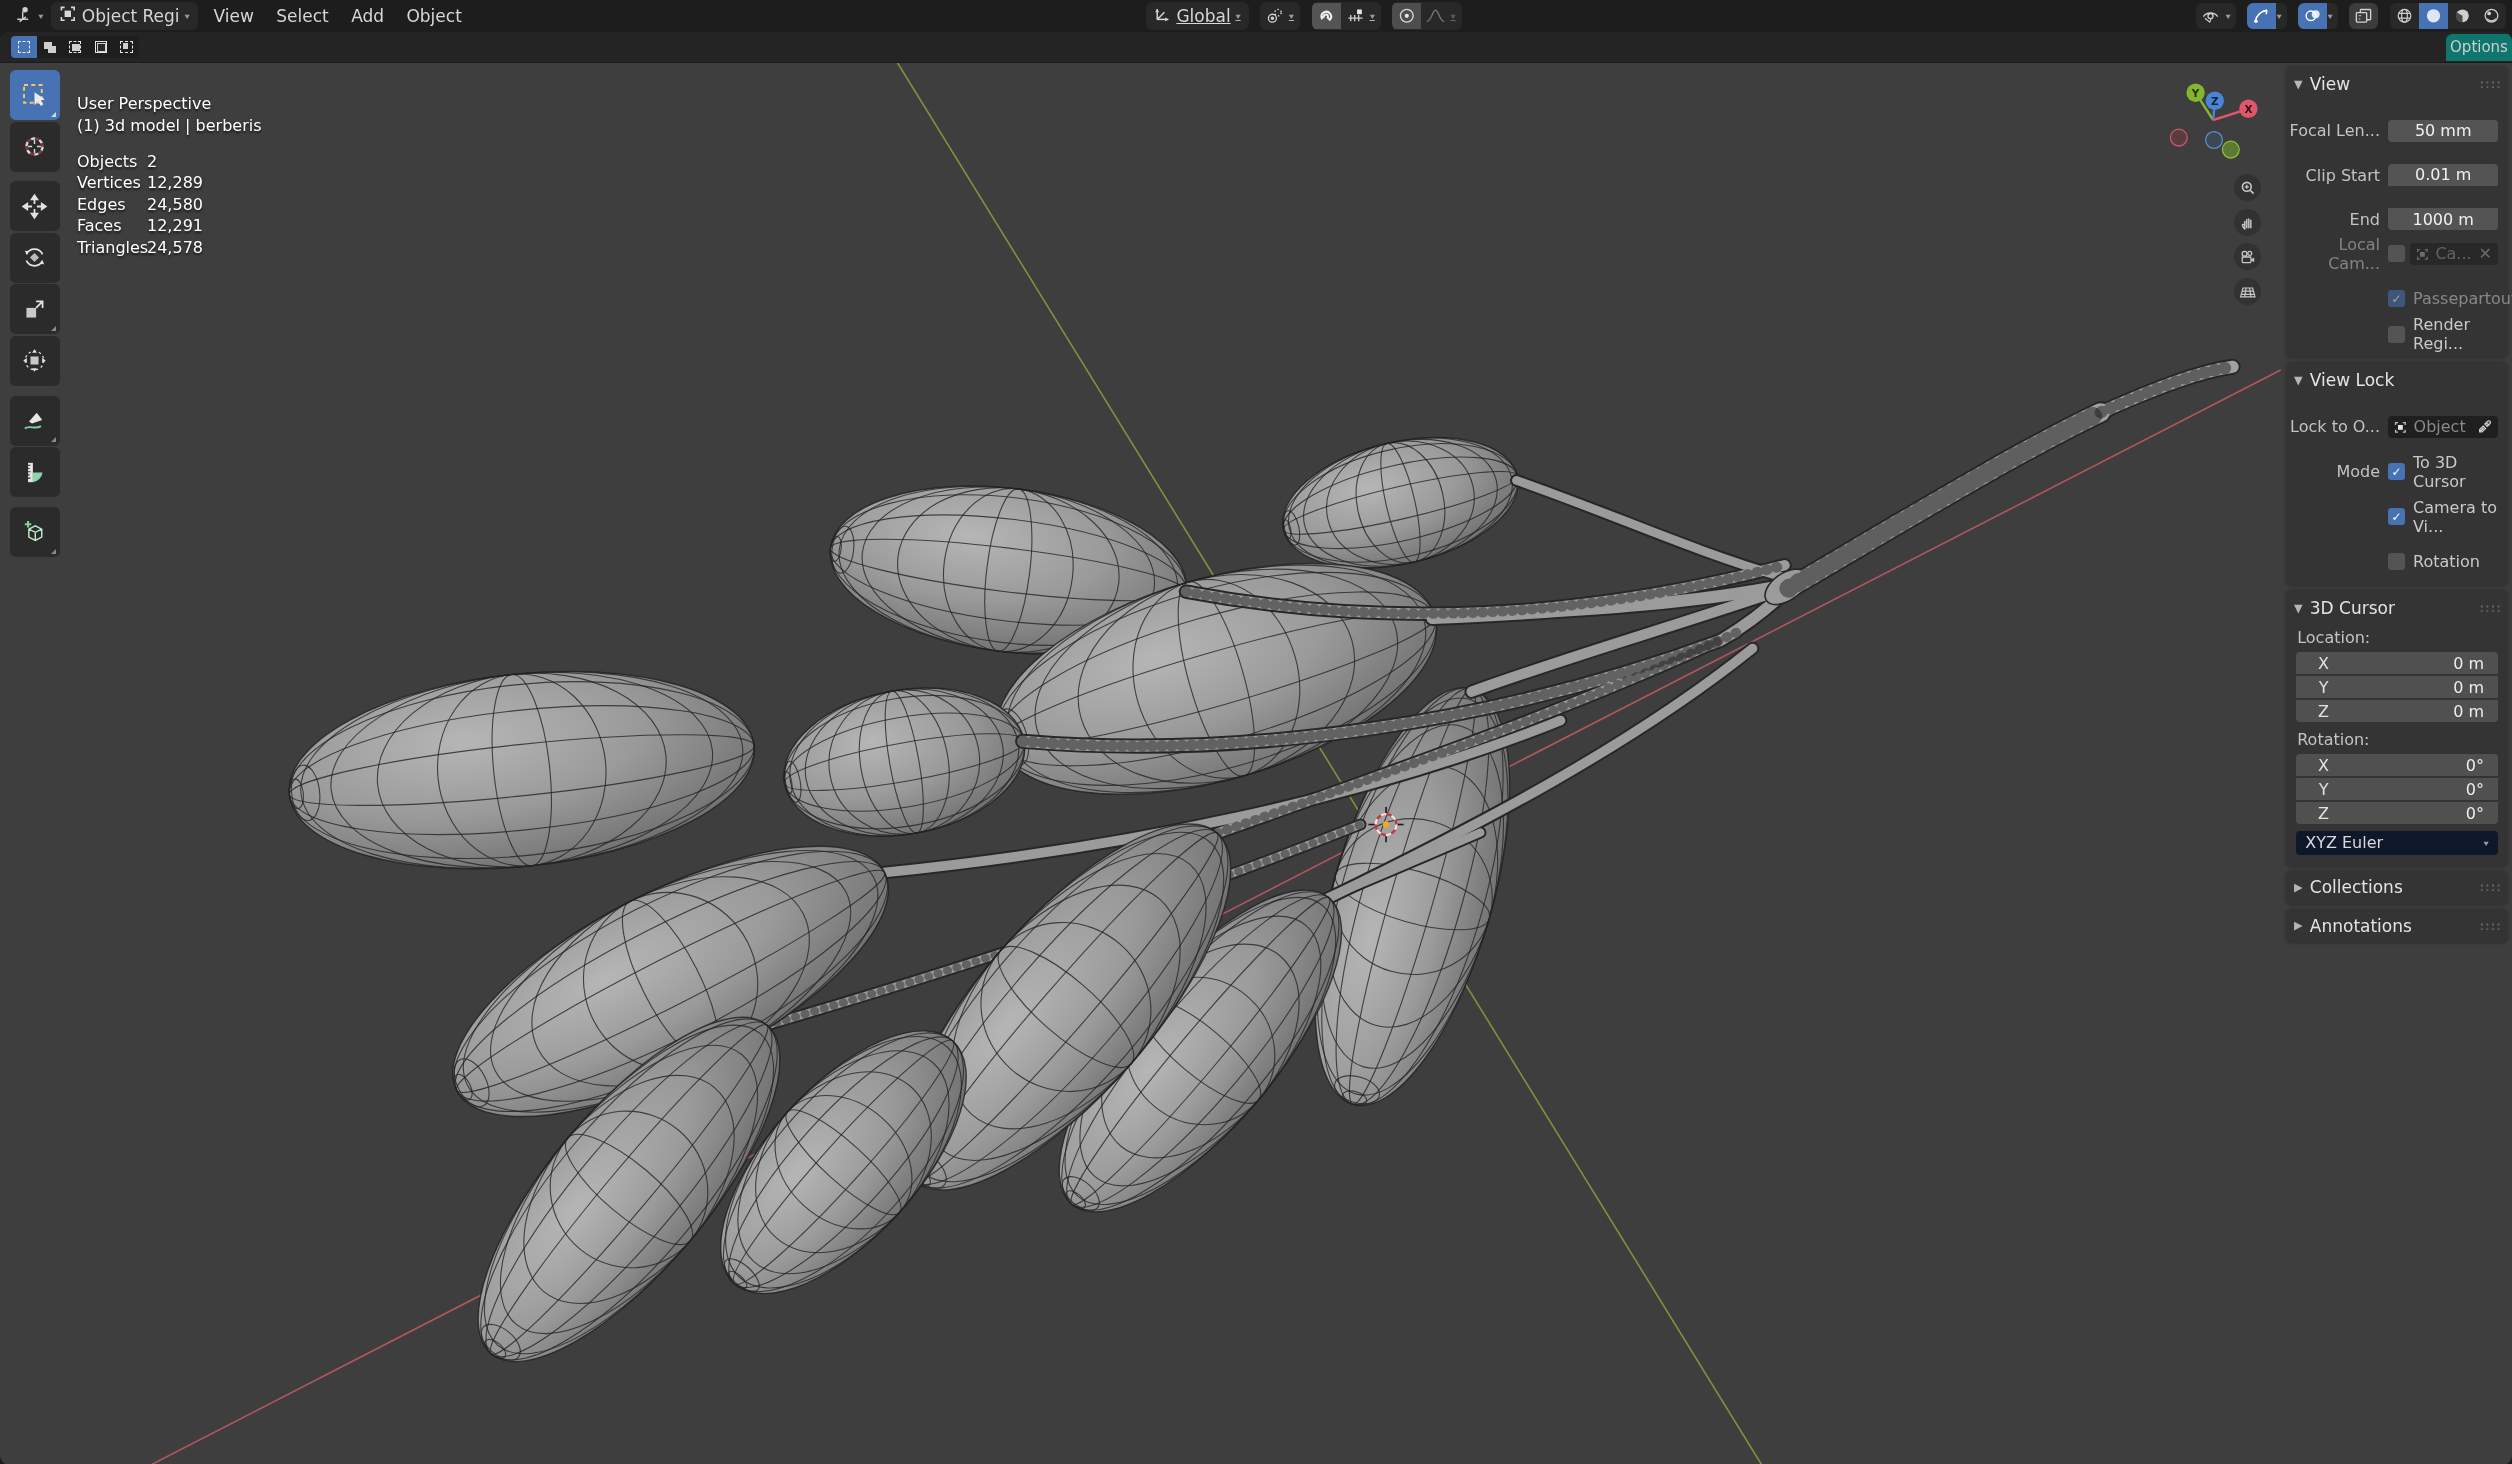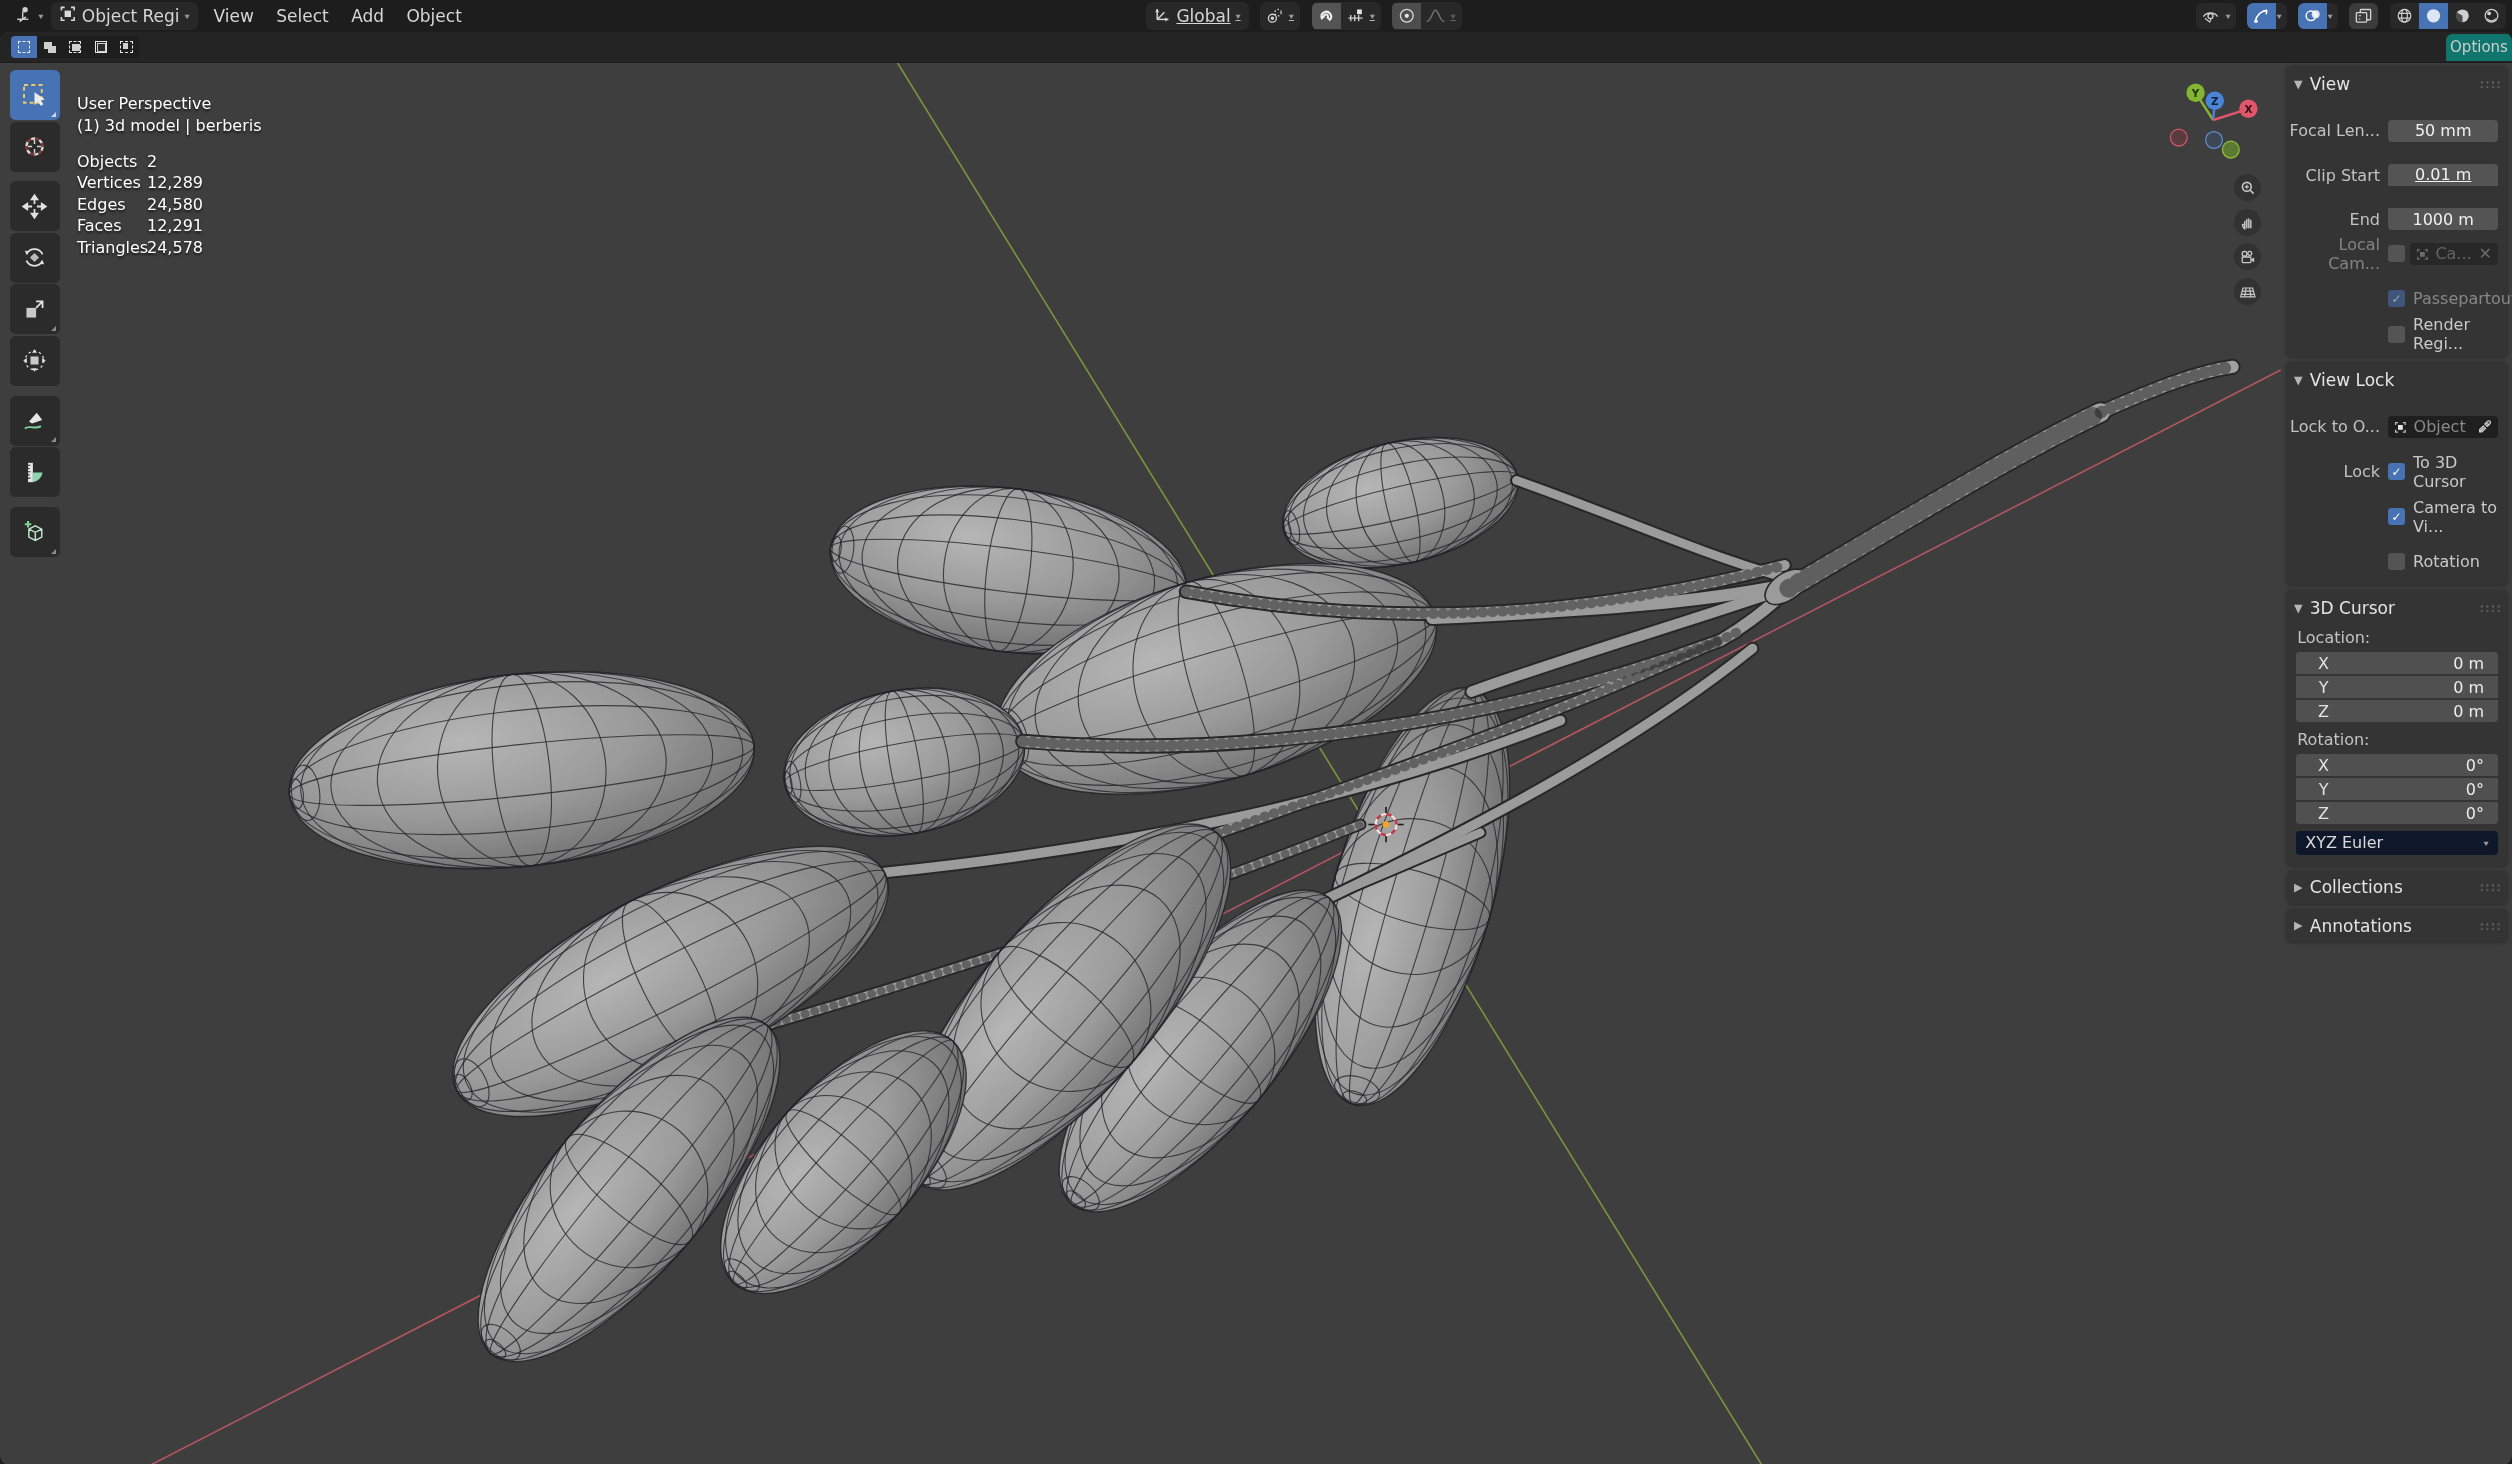--- a/index.html
+++ b/index.html
@@ -53,21 +53,21 @@
     box-shadow:0 0.8px 3.2px rgba(0,0,0,.3);}
   .panel.collapsed{padding:3.2px 0;}
   .phead{display:flex;align-items:center;height:27px;padding:0 8px;color:#e4e4e4;font-size:17px;}
   .phead .pchev{color:#b5b5b5;font-size:11.2px;margin-right:7.2px;}
   .phead .dots{margin-left:auto;width:21px;height:8px;opacity:.55;
     background-image:radial-gradient(#9a9a9a 1.1px,transparent 1.3px);background-size:5.6px 4.8px;}
   .prow{display:flex;align-items:center;height:24px;padding:0 9.6px 0 0;margin-top:21px;}
   .plabel{width:94px;text-align:right;color:#c3c3c3;font-size:16px;padding-right:8px;flex:none;}
   .pfield{flex:1;height:22.4px;background:#545454;border-radius:4px;color:#f1f1f1;font-size:16px;
     display:flex;align-items:center;justify-content:center;}
-  .grp-top{border-radius:4px 4px 0.8px 0.8px;margin-bottom:0.8px;text-decoration:underline;}
+  .grp-top{border-radius:4px 4px 0.8px 0.8px;margin-bottom:0.8px;}
   .grp-bot{border-radius:0.8px 0.8px 4px 4px;}
   .chk{width:17px;height:17px;border-radius:3.2px;background:#545454;flex:none;
     display:flex;align-items:center;justify-content:center;font-size:12px;color:#fff;}
   .chk.on{background:#4772b3;}
   .chk.on::after{content:"✓";}
   .chklbl{margin-left:8px;color:#c9c9c9;font-size:16px;}
   .dim{opacity:.55;}
   .objfield{flex:1;height:22.4px;background:#1f1f1f;border-radius:4px;display:flex;align-items:center;
     padding:0 6.4px;color:#8a8a8a;font-size:16px;gap:6.4px;}
   .fullrow{margin:0 9.6px;height:22.4px;background:#505050;border-radius:0.8px;display:flex;align-items:center;
@@ -604,21 +604,21 @@
                 <rect x="5" y="5" width="6" height="6" fill="#e6e6e6" stroke="none"></rect>
               </g>
             </svg>
           <span>Object</span>
           <svg style="margin-left:auto" width="13.6" height="13.6" viewBox="0 0 17 17">
               <path d="M2 15 l5 -5 M10 3 l4 4 M12 1.5 a2 2 0 0 1 3 3 l-3.5 3.5 l-3 -3 z M6.5 7.5 l3 3 l-4.5 4.5 H2 v-3 z" stroke="#d4d4d4" stroke-width="1.4" fill="#d4d4d4" fill-opacity=".3"></path>
             </svg>
         </div>
       </div>
       <div class="prow">
-        <span class="plabel">Lock</span>
+        <span class="plabel">Mode</span>
         <span class="chk on"></span>
         <span class="chklbl">To 3D Cursor</span>
       </div>
       <div class="prow">
         <span class="plabel"></span>
         <span class="chk on"></span>
         <span class="chklbl">Camera to Vi...</span>
       </div>
       <div class="prow">
         <span class="plabel"></span>

